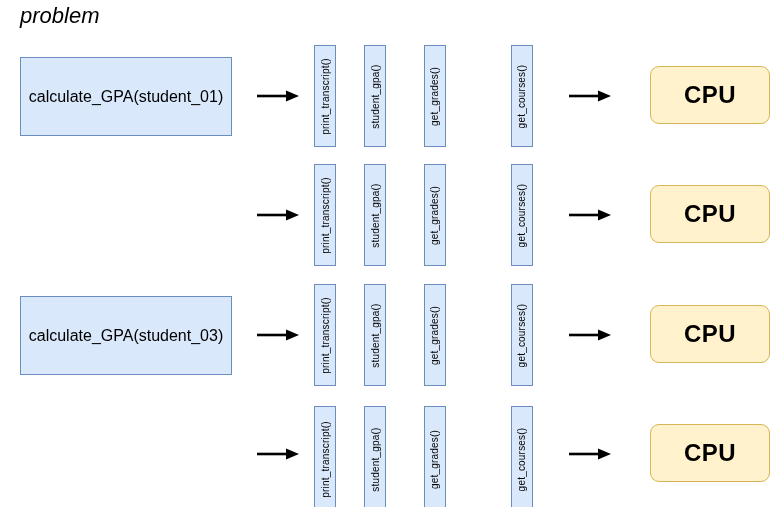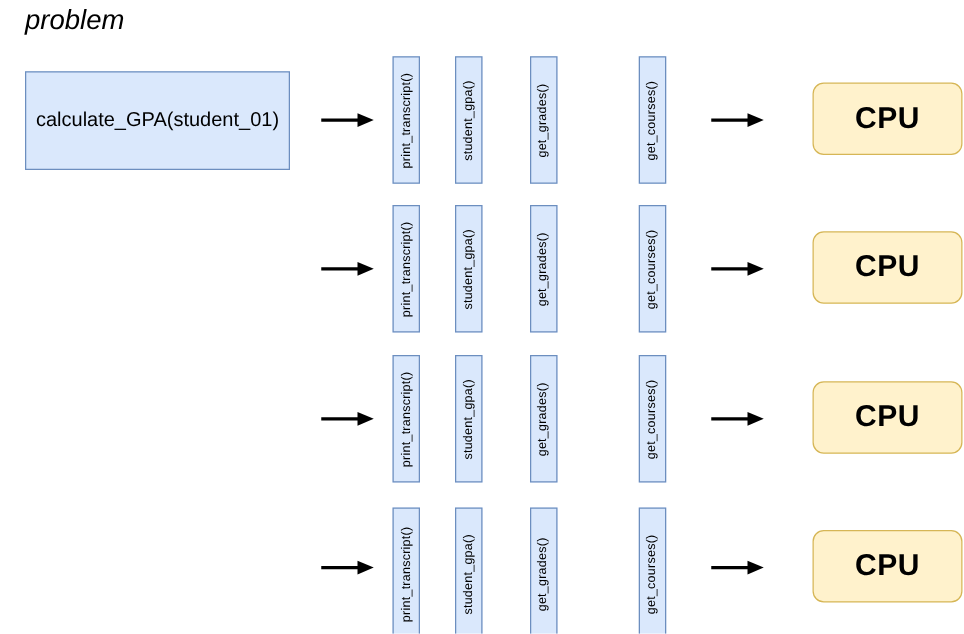--- a/index.html
+++ b/index.html
@@ -154,20 +154,21 @@
         <span>get_courses()</span>
       </div>
     <svg class="arrow arrow-b" viewBox="0 0 44 16">
       <line x1="1" y1="8" x2="31" y2="8"></line>
         <polygon points="30,2.5 43,8 30,13.5"></polygon>
     </svg>
     <div class="cpu">CPU</div>
   </div>
 
   <div class="row" style="top:275px">
+    <div class="pbox">calculate_GPA(student_03)</div>
     <svg class="arrow arrow-a" viewBox="0 0 44 16">
       <line x1="1" y1="8" x2="31" y2="8"></line>
         <polygon points="30,2.5 43,8 30,13.5"></polygon>
     </svg>
     <div class="ibox i0">
         <span>print_transcript()</span>
       </div>
     <div class="ibox i1">
         <span>student_gpa()</span>
       </div>

